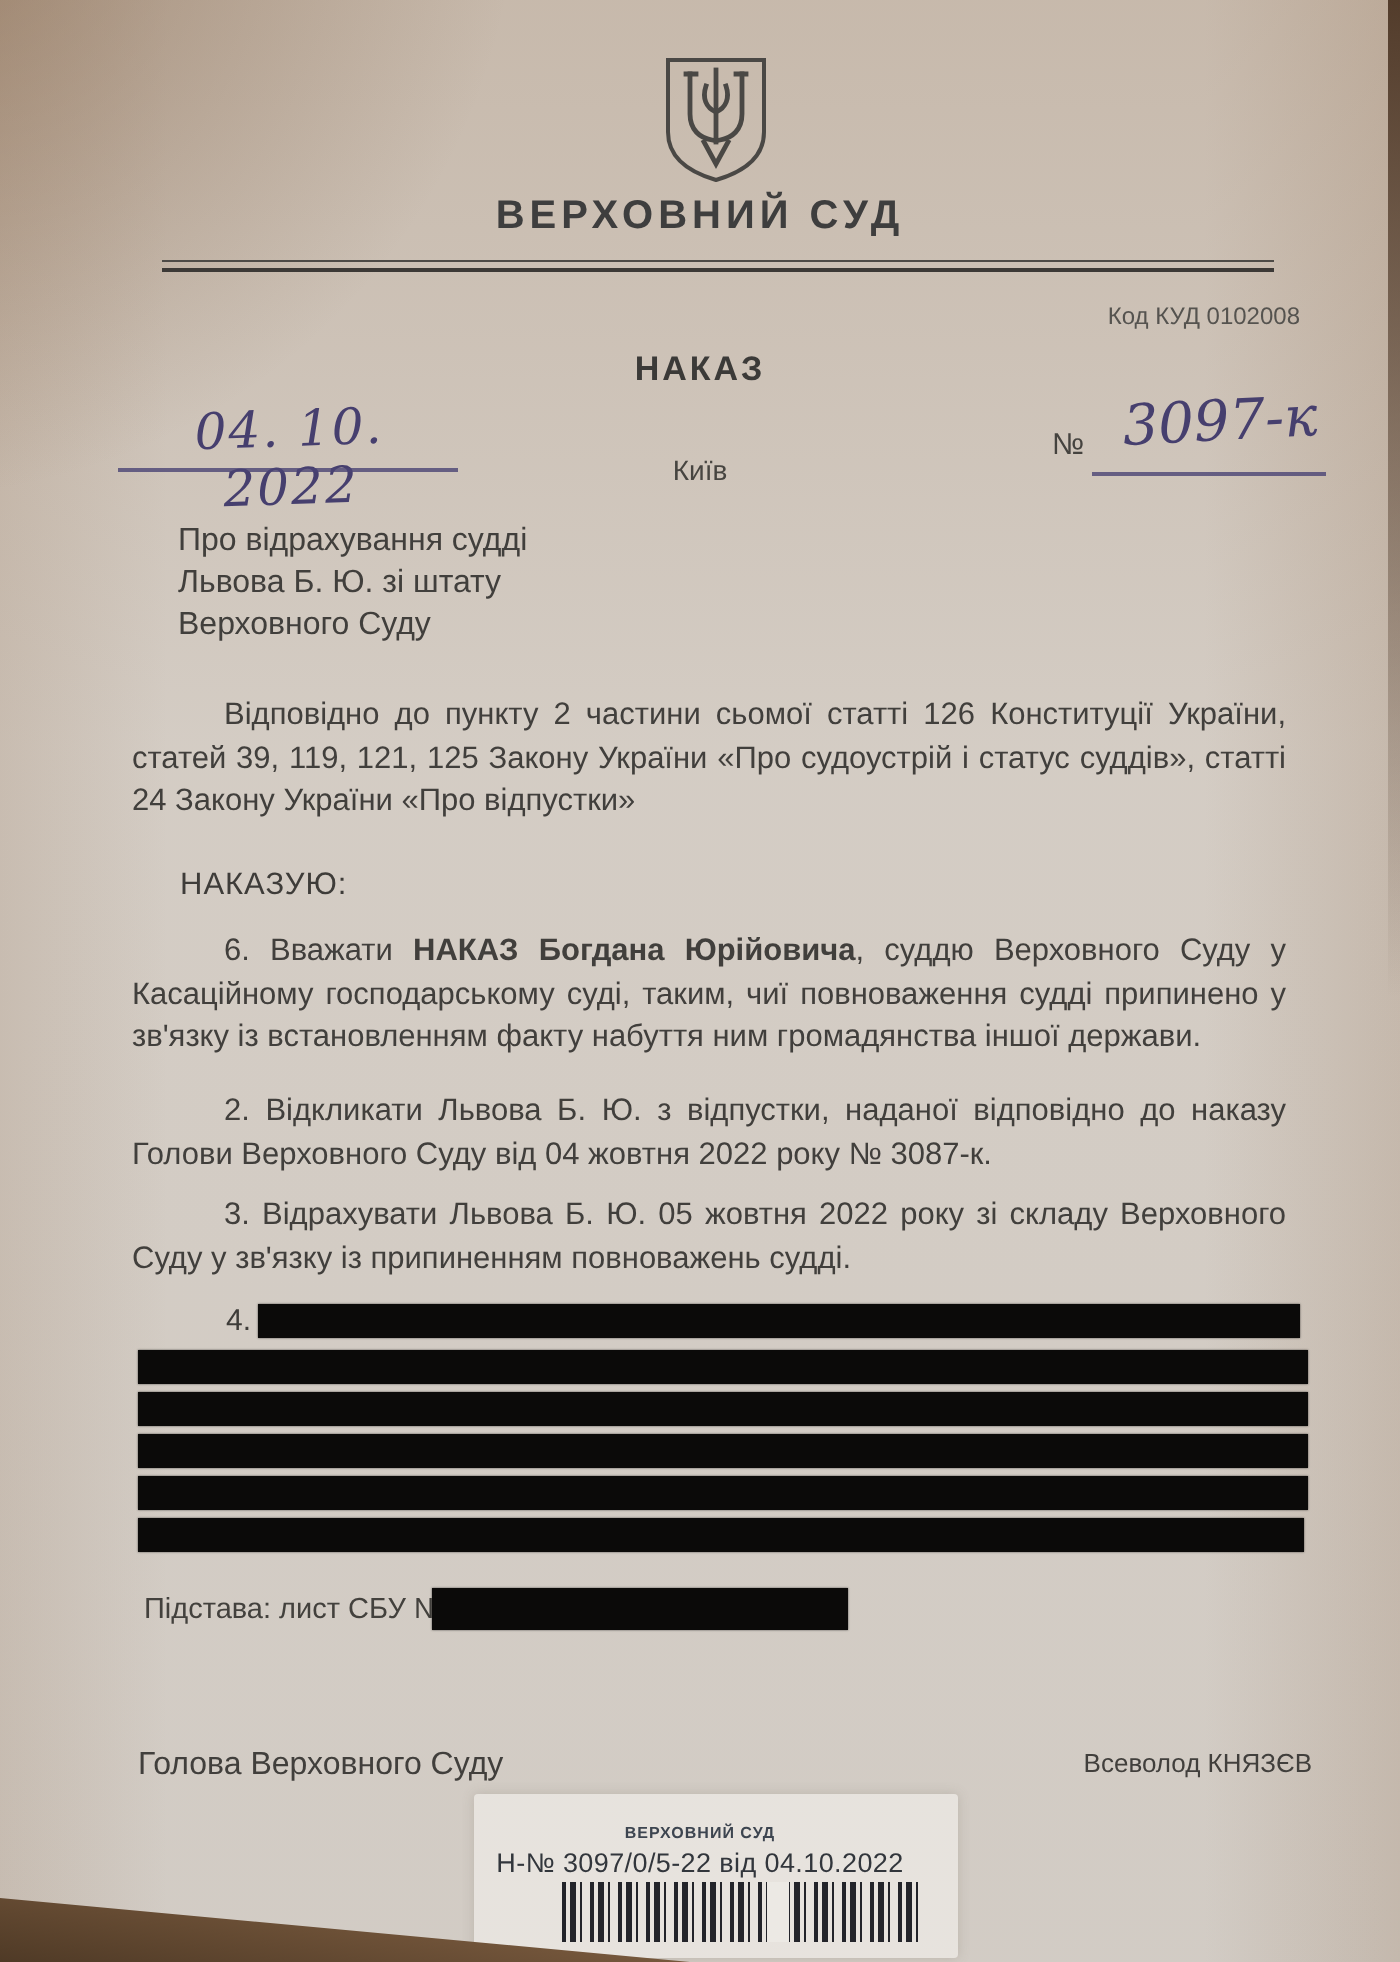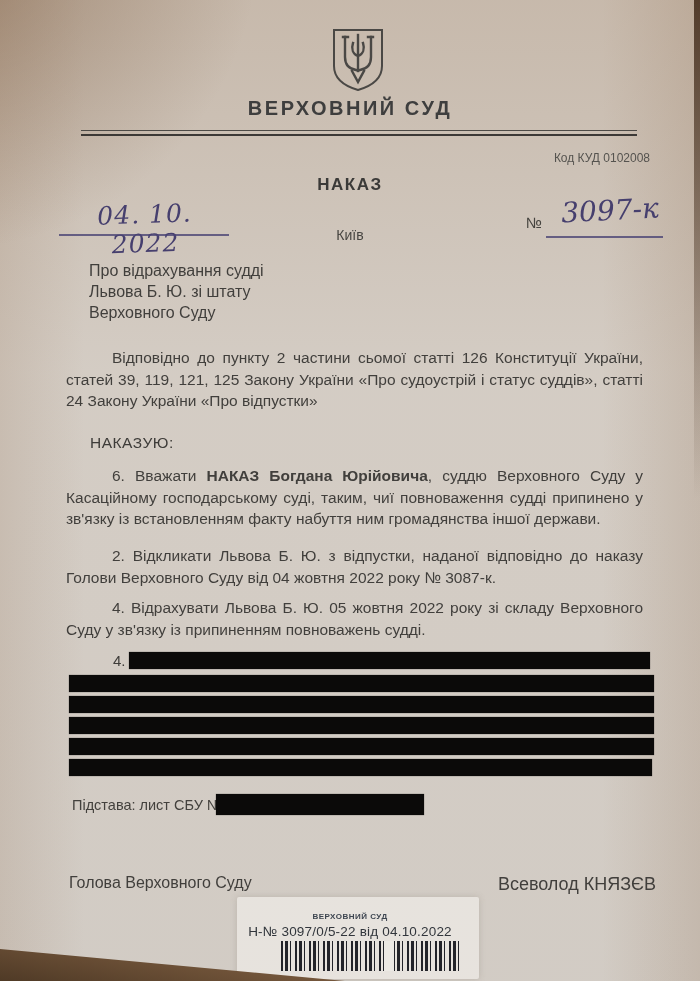--- a/index.html
+++ b/index.html
@@ -50,21 +50,21 @@
   .bar1{top:675px;left:69px;width:585px;height:17px;}
   .bar2{top:696px;left:69px;width:585px;height:17px;}
   .bar3{top:717px;left:69px;width:585px;height:17px;}
   .bar4{top:738px;left:69px;width:585px;height:17px;}
   .bar5{top:759px;left:69px;width:583px;height:17px;}
 
   .basis{top:797px;left:72px;font-size:14.5px;color:#43413d;}
   .basis-bar{top:794px;left:216px;width:208px;height:21px;}
 
   .sig-title{top:874px;left:69px;font-size:16px;color:#413f3c;}
-  .sig-name{top:874px;right:44px;font-size:18px;color:#413f3c;}
+  .sig-name{top:874px;right:44px;font-size:13px;color:#413f3c;}
 
   .sticker{top:897px;left:237px;width:242px;height:82px;background:rgba(248,246,243,0.55);border-radius:2px;box-shadow:0 0 6px rgba(120,110,100,0.25);}
   .stamp-org{top:912px;font-size:8px;font-weight:700;letter-spacing:.5px;color:#3d4550;}
   .stamp-reg{top:924px;font-size:13.5px;color:#32363c;letter-spacing:.2px;}
   .barcode{
     top:941px;left:281px;width:180px;height:30px;
     background:
       linear-gradient(90deg, transparent 0 57%, rgba(236,233,228,1) 57% 63%, transparent 63%),
       repeating-linear-gradient(90deg,#23242a 0 2px,transparent 2px 4px,#23242a 4px 7px,transparent 7px 9px,#23242a 9px 10px,transparent 10px 14px);
   }
@@ -110,21 +110,21 @@
     <div>Верховного Суду</div>
   </div>
 
   <div class="abs body-par indent preamble">Відповідно до пункту 2 частини сьомої статті 126 Конституції України, статей 39, 119, 121, 125 Закону України «Про судоустрій і статус суддів», статті 24 Закону України «Про відпустки»</div>
 
   <div class="abs orderword">НАКАЗУЮ:</div>
 
   <div class="abs body-par indent item1"><span>6. Вважати </span><span class="bname">НАКАЗ Богдана Юрійовича</span><span>, суддю Верховного Суду у Касаційному господарському суді, таким, чиї повноваження судді припинено у зв'язку із встановленням факту набуття ним громадянства іншої держави.</span></div>
 
   <div class="abs body-par indent item2">2. Відкликати Львова Б. Ю. з відпустки, наданої відповідно до наказу Голови Верховного Суду від 04 жовтня 2022 року № 3087-к.</div>
-  <div class="abs body-par indent item3">4. Відрахувати Львова Б. Ю. 05 жовтня 2022 року зі складу Верховного Суду у зв'язку із припиненням повноважень судді.</div>
+  <div class="abs body-par indent item3">3. Відрахувати Львова Б. Ю. 05 жовтня 2022 року зі складу Верховного Суду у зв'язку із припиненням повноважень судді.</div>
 
   <div class="abs p4num">4.</div>
   <div class="abs redact bar0"></div>
   <div class="abs redact bar1"></div>
   <div class="abs redact bar2"></div>
   <div class="abs redact bar3"></div>
   <div class="abs redact bar4"></div>
   <div class="abs redact bar5"></div>
 
   <div class="abs basis">Підстава: лист СБУ №</div>

